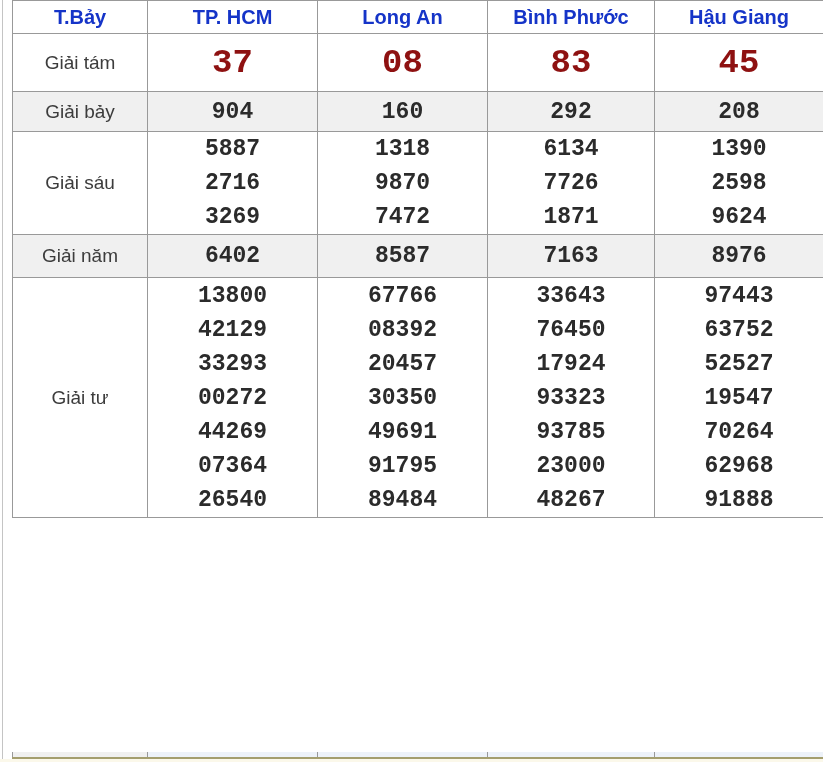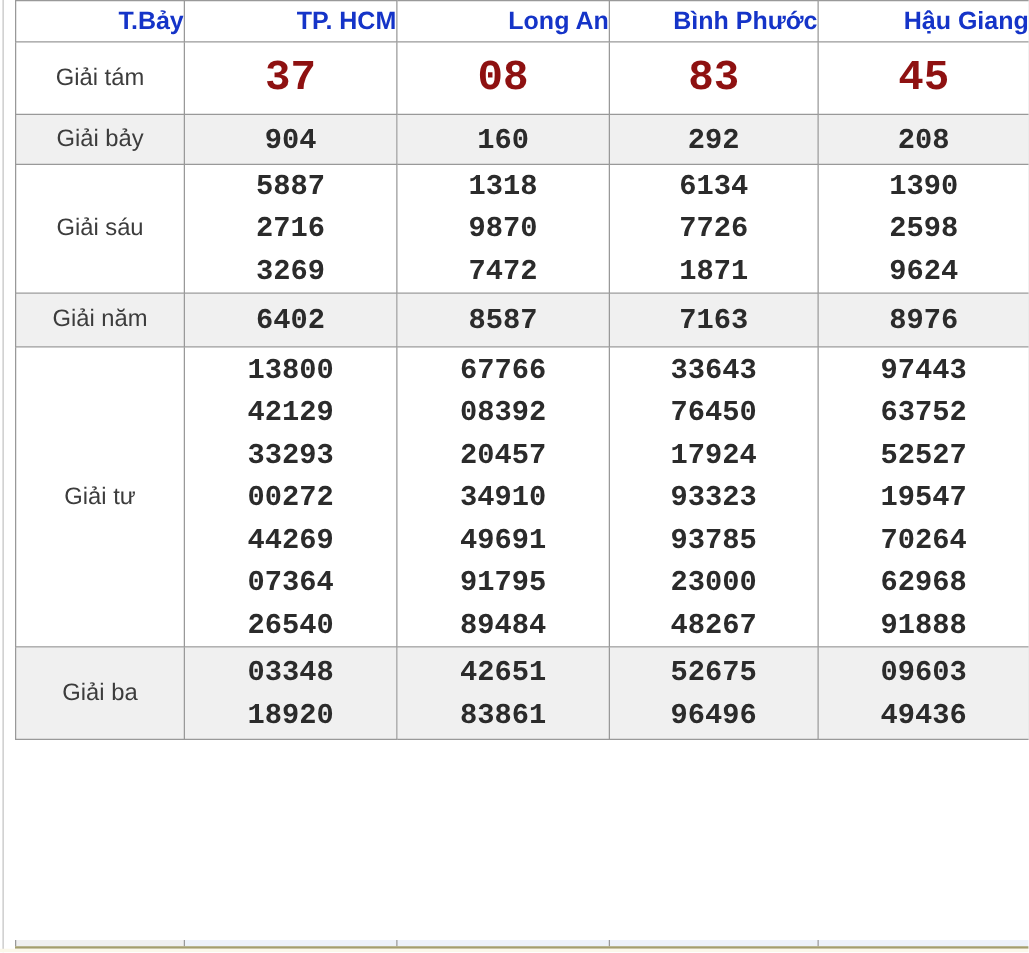--- a/index.html
+++ b/index.html
@@ -26,21 +26,21 @@
     text-align:center;vertical-align:middle;
     padding:0;overflow:hidden;
   }
   col.c-label{width:135px;}
   col.c-s1{width:170px;}
   col.c-s2{width:170px;}
   col.c-s3{width:167px;}
   col.c-s4{width:169px;}
   tr.header-row th{
     height:32px;background:#ffffff;
-    color:var(--blue);font-weight:bold;font-size:20px;text-align:right;
+    color:var(--blue);font-weight:bold;font-size:20px;
   }
   tr.date-row td{
     height:36px;background:var(--shade);
     color:var(--label-ink);font-weight:bold;font-size:19px;
   }
   td.label{
     color:var(--label-ink);font-size:19px;font-weight:normal;
   }
   td.vals{color:var(--ink);font-weight:bold;font-size:23px;font-family:Liberation Mono, monospace;}
   td.vals .val-line{line-height:34px;}
@@ -169,21 +169,21 @@
             <div class="val-line">33293</div>
             <div class="val-line">00272</div>
             <div class="val-line">44269</div>
             <div class="val-line">07364</div>
             <div class="val-line">26540</div>
           </td>
           <td class="vals">
             <div class="val-line">67766</div>
             <div class="val-line">08392</div>
             <div class="val-line">20457</div>
-            <div class="val-line">34910</div>
+            <div class="val-line">30350</div>
             <div class="val-line">49691</div>
             <div class="val-line">91795</div>
             <div class="val-line">89484</div>
           </td>
           <td class="vals">
             <div class="val-line">33643</div>
             <div class="val-line">76450</div>
             <div class="val-line">17924</div>
             <div class="val-line">93323</div>
             <div class="val-line">93785</div>
@@ -191,39 +191,20 @@
             <div class="val-line">48267</div>
           </td>
           <td class="vals">
             <div class="val-line">97443</div>
             <div class="val-line">63752</div>
             <div class="val-line">52527</div>
             <div class="val-line">19547</div>
             <div class="val-line">70264</div>
             <div class="val-line">62968</div>
             <div class="val-line">91888</div>
-          </td>
-        </tr>
-        <tr class="prize-5 row-shaded">
-          <td class="label">Giải ba</td>
-          <td class="vals">
-            <div class="val-line">03348</div>
-            <div class="val-line">18920</div>
-          </td>
-          <td class="vals">
-            <div class="val-line">42651</div>
-            <div class="val-line">83861</div>
-          </td>
-          <td class="vals">
-            <div class="val-line">52675</div>
-            <div class="val-line">96496</div>
-          </td>
-          <td class="vals">
-            <div class="val-line">09603</div>
-            <div class="val-line">49436</div>
           </td>
         </tr>
       </tbody>
   </table>
 
   <div class="bottom-strip">
     <div class="bs-cells">
       <div class="bs-cell bs-label"></div>
       <div class="bs-cell bs-data" style="width:170px"></div>
       <div class="bs-cell bs-data" style="width:170px"></div>

